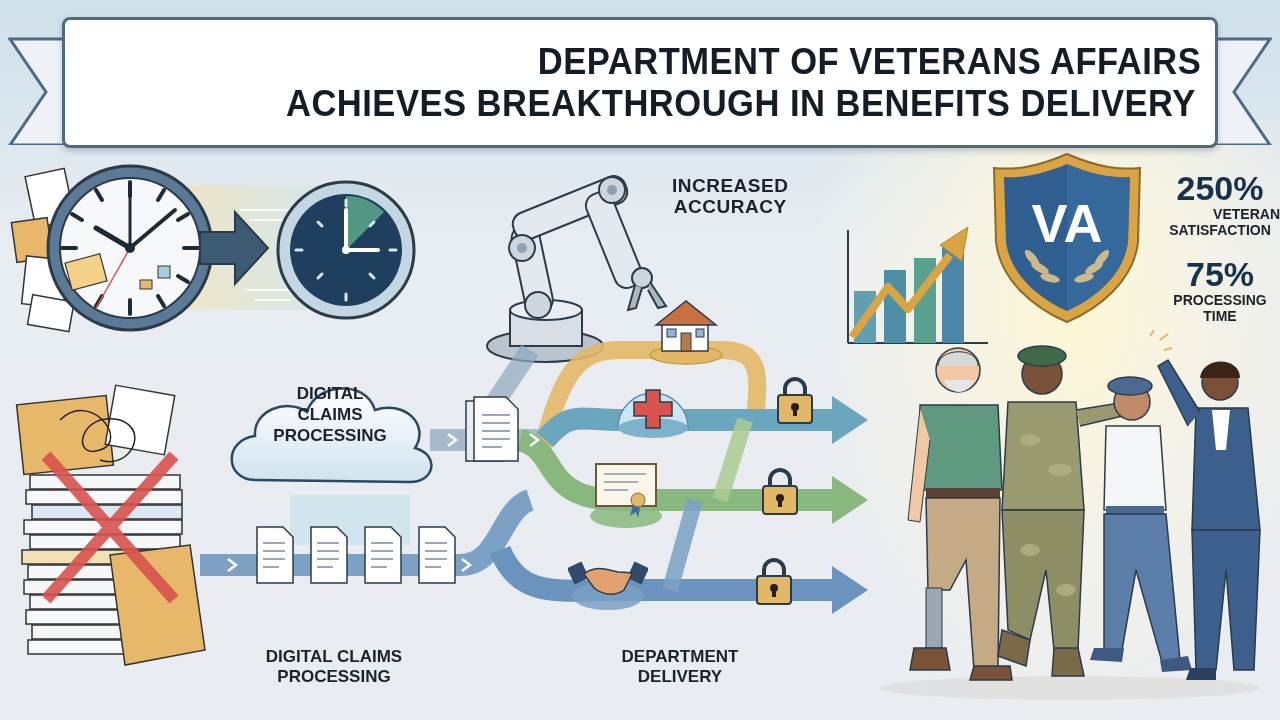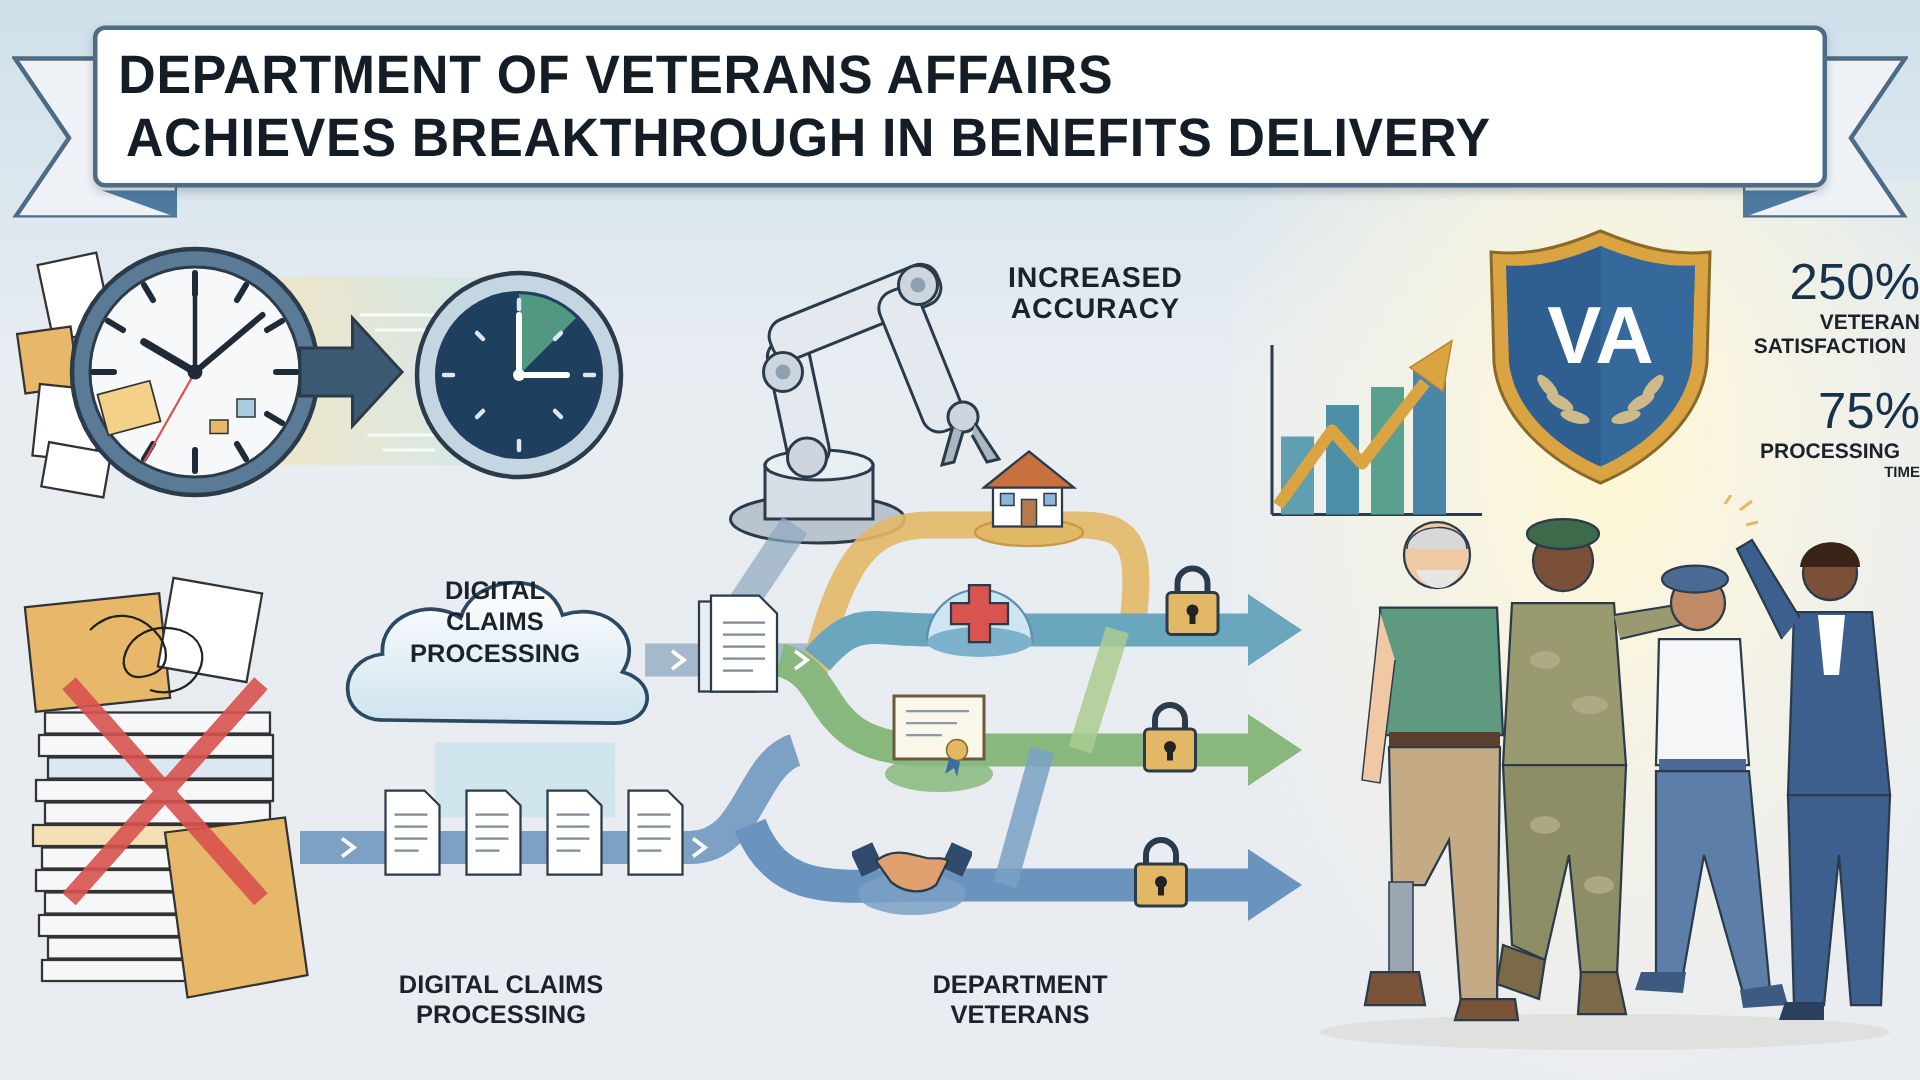--- a/index.html
+++ b/index.html
@@ -13,36 +13,36 @@
     position: absolute; left: 820px; top: 120px; width: 460px; height: 600px;
     background: radial-gradient(ellipse at 55% 30%, rgba(255,248,210,0.95) 0%, rgba(250,245,225,0.7) 35%, rgba(240,242,238,0) 75%);
   }
   .abs { position: absolute; }
 
   
   .banner-tail { position: absolute; top: 37px; width: 110px; height: 108px; }
   .banner-tail.left { left: 8px; }
   .banner-tail.right { left: 1162px; }
   .banner {
-    position: absolute; left: 62px; top: 17px; width: 1156px; height: 108px;
+    position: absolute; left: 62px; top: 17px; width: 1156px; height: 131px;
     background: #ffffff; border: 3px solid #4e6b85; border-radius: 8px;
     box-shadow: 0 3px 6px rgba(40,60,80,0.25);
-    display: flex; flex-direction: column; align-items: flex-start; justify-content: center;
+    display: flex; flex-direction: column; align-items: flex-end; justify-content: center;
   }
   .banner .line {
     font-family: "Liberation Sans", sans-serif; font-weight: 700;
     font-size: 36px; letter-spacing: 0.5px; color: #141c26; line-height: 42px;
     transform: scaleX(0.96);
   }
 
   .label {
     font-family: "Liberation Sans", sans-serif; font-weight: 700;
     color: #1b222b; text-align: center; line-height: 1.1;
   }
-  .stat-num { font-family: "Liberation Sans", sans-serif; font-weight: 400; color: #17324a; text-align: right; }
+  .stat-num { font-family: "Liberation Sans", sans-serif; font-weight: 700; color: #17324a; text-align: center; }
 </style>
 </head>
 <body>
 
 <div class="glow-right"></div>
 
 <svg class="banner-tail left" viewBox="0 0 110 108">
   <polygon points="2,2 110,2 110,108 2,108 38,55" fill="#eef2f6" stroke="#4e6b85" stroke-width="3"></polygon>
   <polygon points="60,90 110,90 110,108" fill="#4e7aa0"></polygon>
 </svg>
@@ -175,21 +175,21 @@
 </svg>
 
 <div class="abs" style="left:1160px;top:170px;width:120px;">
   <div class="stat-num" style="font-size:34px;line-height:36px;">250%</div>
   <div class="label" style="font-size:14px;line-height:16px;text-align:right;">VETERAN</div>
   <div class="label" style="font-size:14px;line-height:16px;">SATISFACTION</div>
 </div>
 <div class="abs" style="left:1160px;top:256px;width:120px;">
   <div class="stat-num" style="font-size:34px;line-height:36px;">75%</div>
   <div class="label" style="font-size:14px;line-height:16px;">PROCESSING</div>
-  <div class="label" style="font-size:10px;line-height:16px;text-align:right;">TIME</div>
+  <div class="label" style="font-size:14px;line-height:16px;">TIME</div>
 </div>
 
 <svg class="abs" style="left:0;top:380px" width="230" height="290" viewBox="0 0 230 290">
   <g stroke="#333" stroke-width="1.5">
     <rect x="20" y="20" width="90" height="70" fill="#e8b86a" transform="rotate(-6 65 55)"></rect>
     <rect x="110" y="10" width="60" height="60" fill="#fff" transform="rotate(10 140 40)"></rect>
     <g fill="#f6f7f9">
       <rect x="30" y="95" width="150" height="14"></rect>
         <rect x="26" y="110" width="156" height="14"></rect>
       <rect x="32" y="125" width="150" height="14" fill="#dbe7f2"></rect>
@@ -356,21 +356,21 @@
   <circle cx="20" cy="32" r="4" fill="#222"></circle>
     <rect x="18" y="33" width="4" height="8" fill="#222"></rect>
 </svg>
 
 <div class="abs label" style="left:234px;top:647px;width:200px;font-size:17px;line-height:20px;">
   <div>DIGITAL CLAIMS</div>
   <div>PROCESSING</div>
 </div>
 <div class="abs label" style="left:590px;top:647px;width:180px;font-size:17px;line-height:20px;">
   <div>DEPARTMENT</div>
-  <div>VETERANS</div>
+  <div>DELIVERY</div>
 </div>
 
 <svg class="abs" style="left:870px;top:330px" width="400" height="380" viewBox="0 0 400 380">
   <ellipse cx="200" cy="358" rx="190" ry="12" fill="#d8d9d4" opacity="0.6"></ellipse>
 
   <g>
     <circle cx="88" cy="40" r="22" fill="#f0c8a4" stroke="#2b3b4a" stroke-width="1.5"></circle>
     <path d="M68,36 C68,18 108,16 108,36" fill="#d8d8d8" stroke="#2b3b4a" stroke-width="1"></path>
     <path d="M74,50 C80,66 98,66 104,50" fill="#e6e6e6"></path>
     <path d="M50,75 L128,75 L132,160 L52,160 Z" fill="#5f9a80" stroke="#2b3b4a" stroke-width="1.5"></path>

